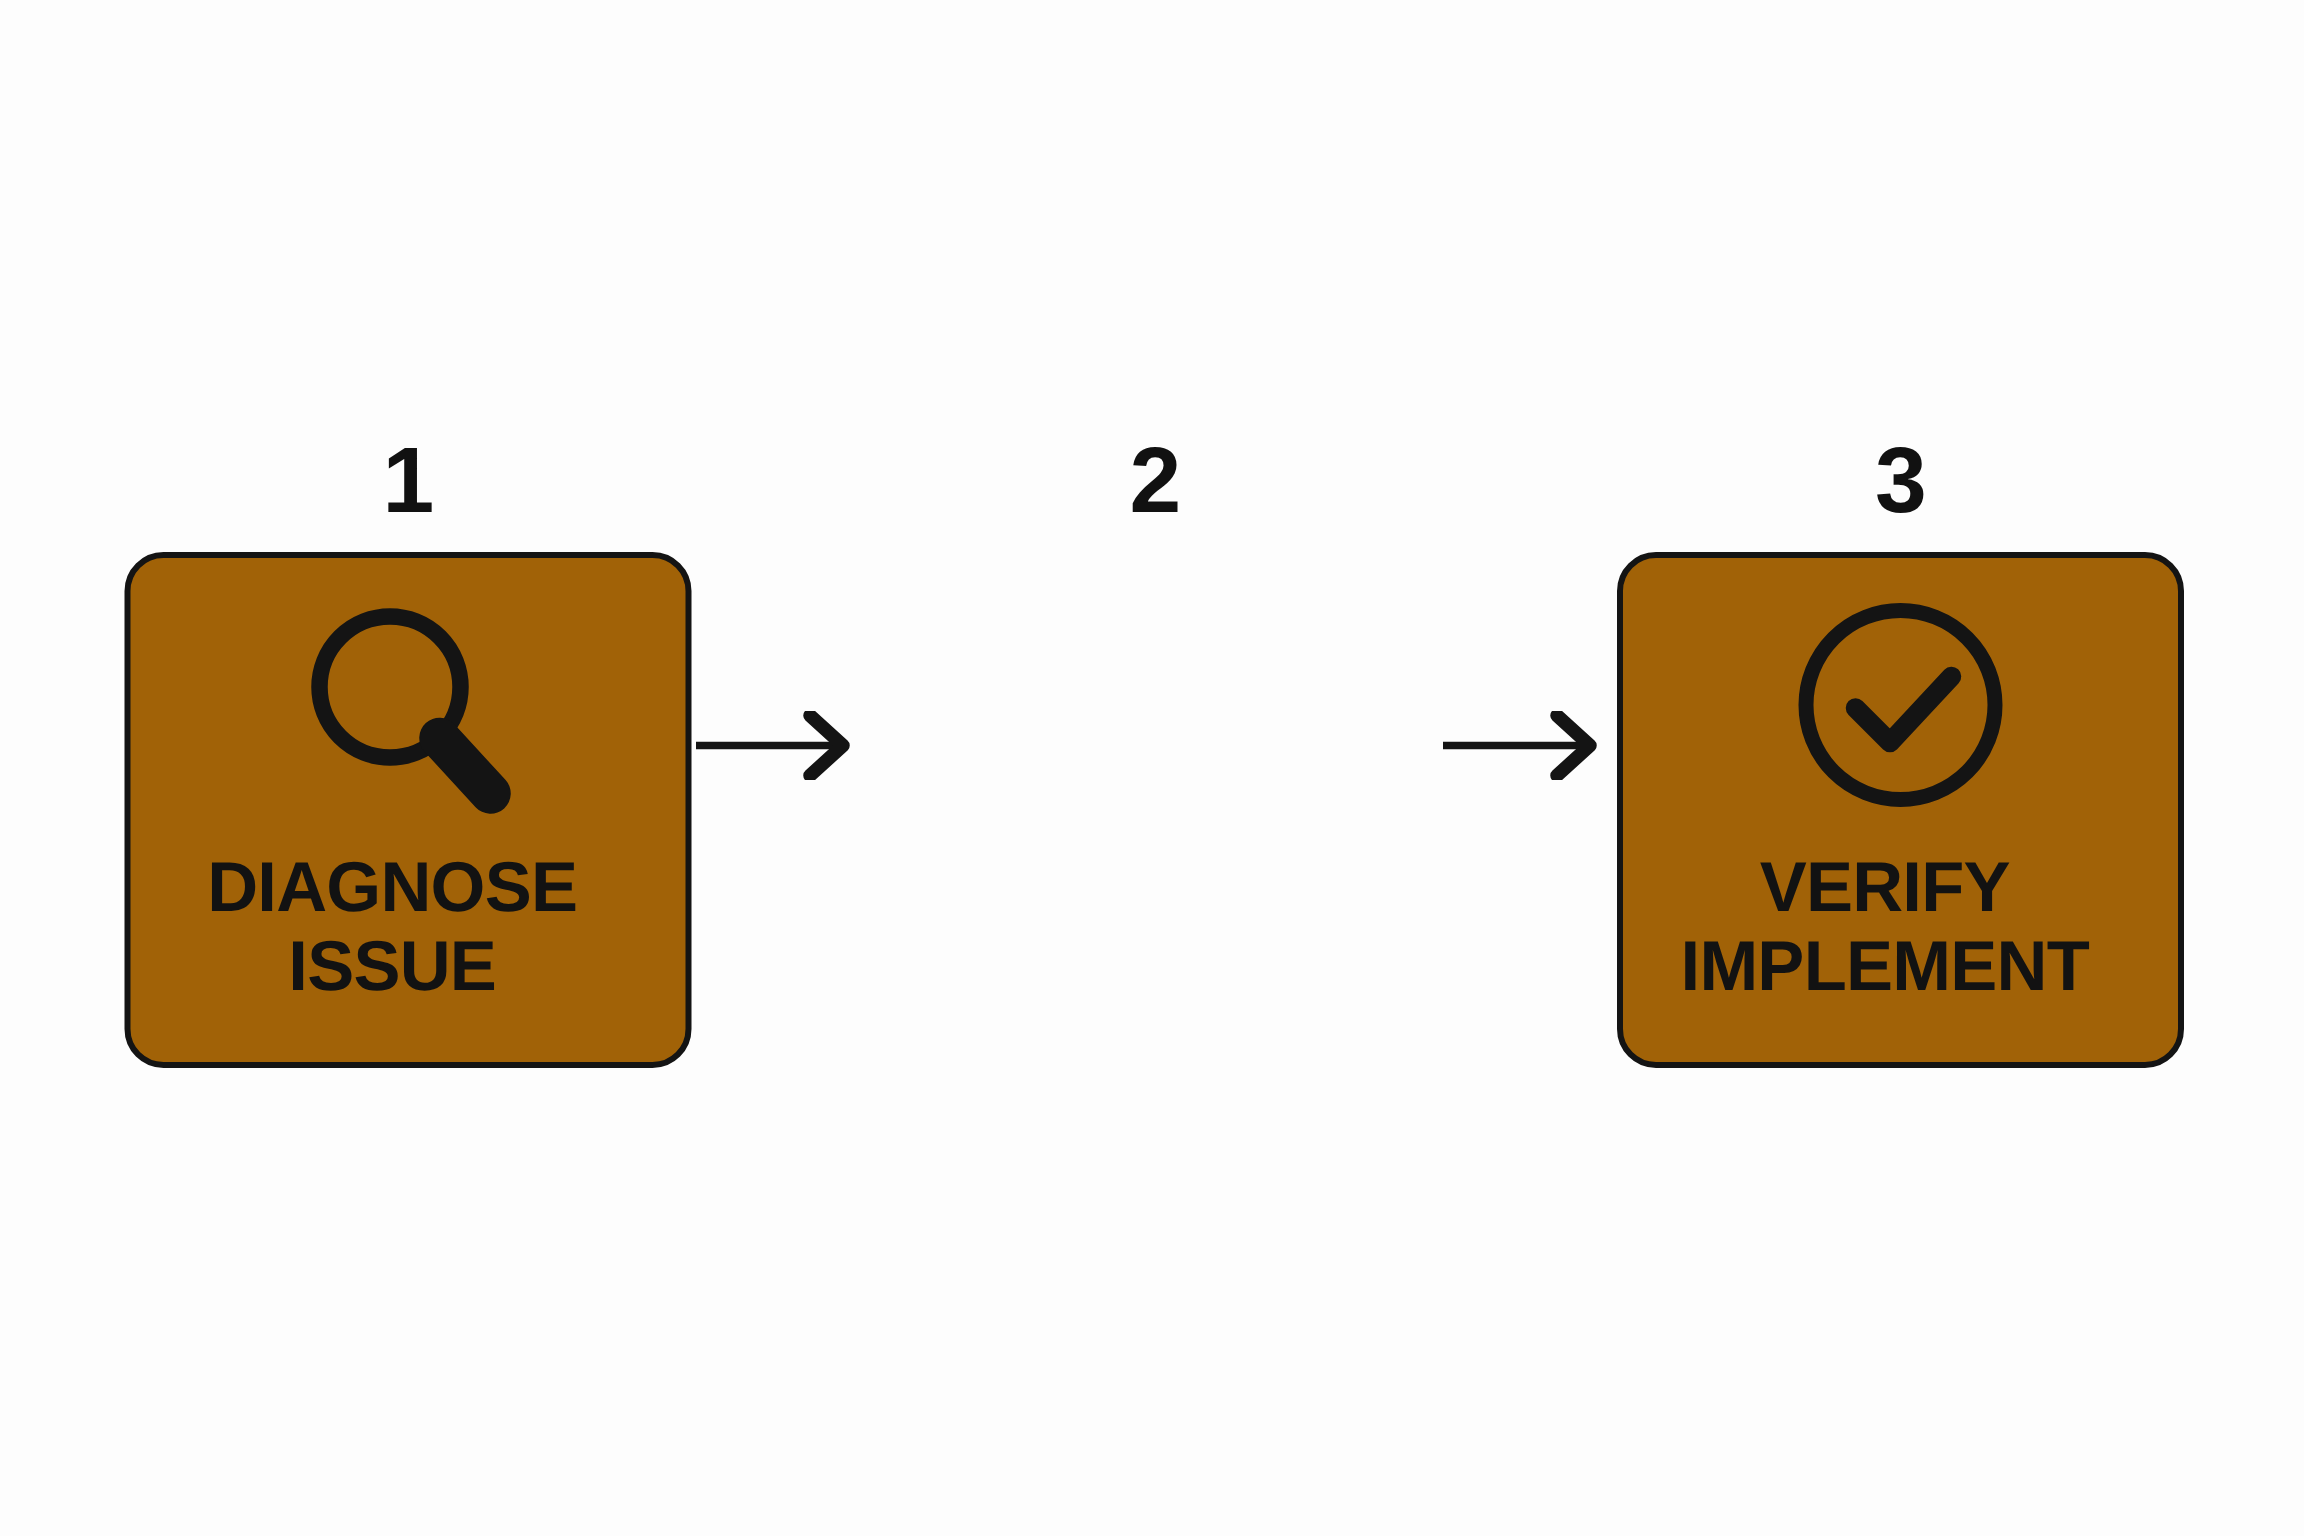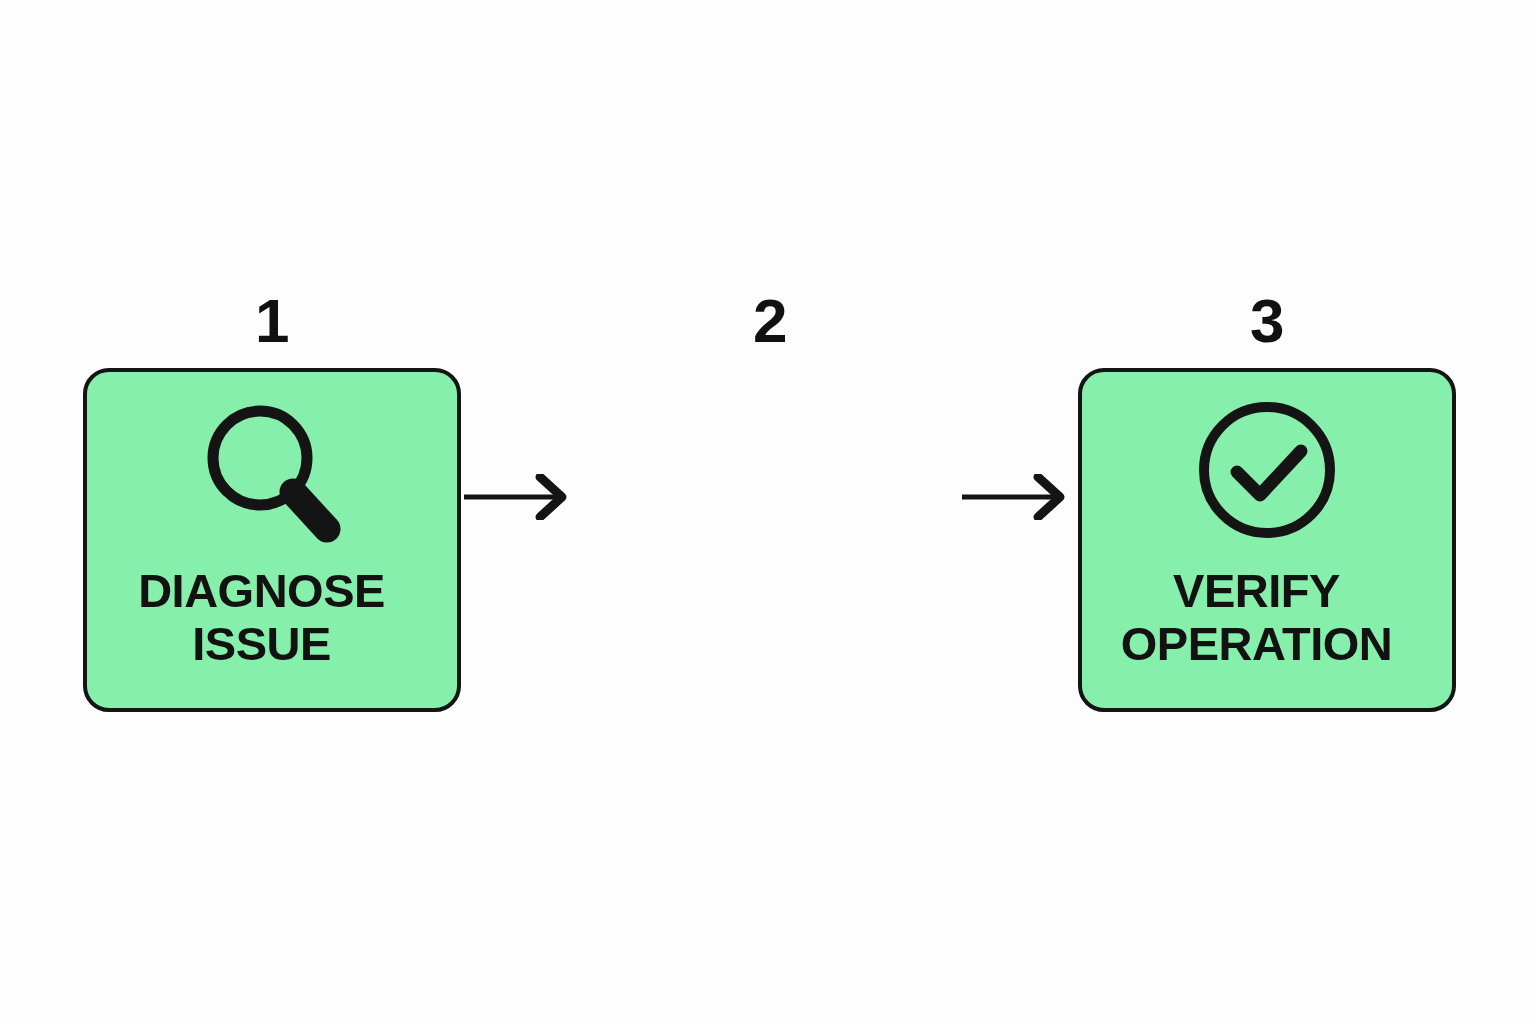--- a/index.html
+++ b/index.html
@@ -42,21 +42,21 @@
   }
 
   .card {
     position: relative;
     margin-top: 14px;
     width: 378px;
     height: 344px;
     box-sizing: border-box;
     border: 4px solid #141414;
     border-radius: 26px;
-    background: #86efac;
+    background: #a16207;
     display: flex;
     flex-direction: column;
     align-items: center;
   }
 
   .card-icon {
     margin-top: 24px;
     width: 160px;
     height: 160px;
     display: block;
@@ -136,17 +136,17 @@
     <div class="step-number">3</div>
 
     <div class="card">
       <div class="card-icon">
         <svg viewBox="0 0 160 160" xmlns="http://www.w3.org/2000/svg">
           <circle cx="80" cy="74" r="63" fill="none" stroke="#141414" stroke-width="10"></circle>
           <polyline points="50,76 73,99 114,55" fill="none" stroke="#141414" stroke-width="13" stroke-linecap="round" stroke-linejoin="round"></polyline>
         </svg>
       </div>
       <div class="card-label">VERIFY
-OPERATION</div>
+IMPLEMENT</div>
     </div>
   </div>
 
 </div>
 
 </body></html>

